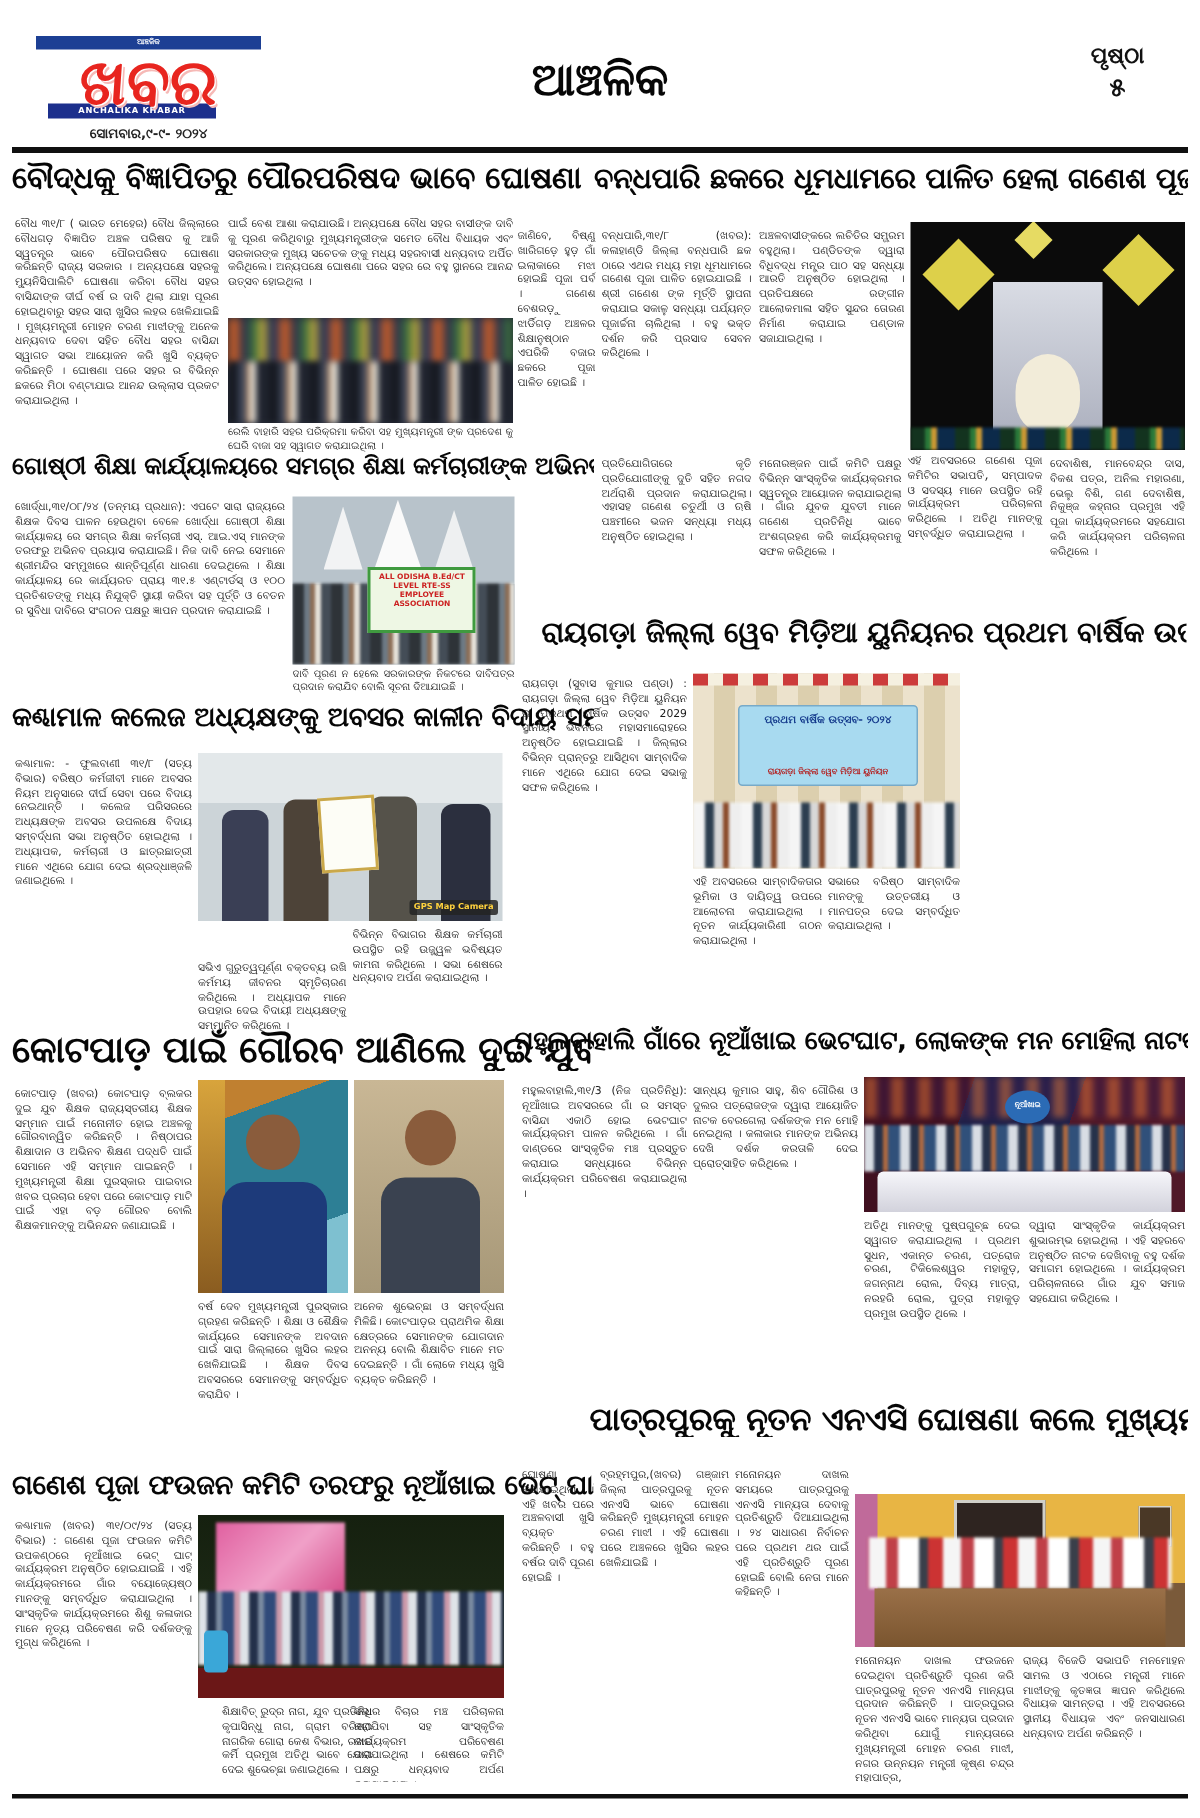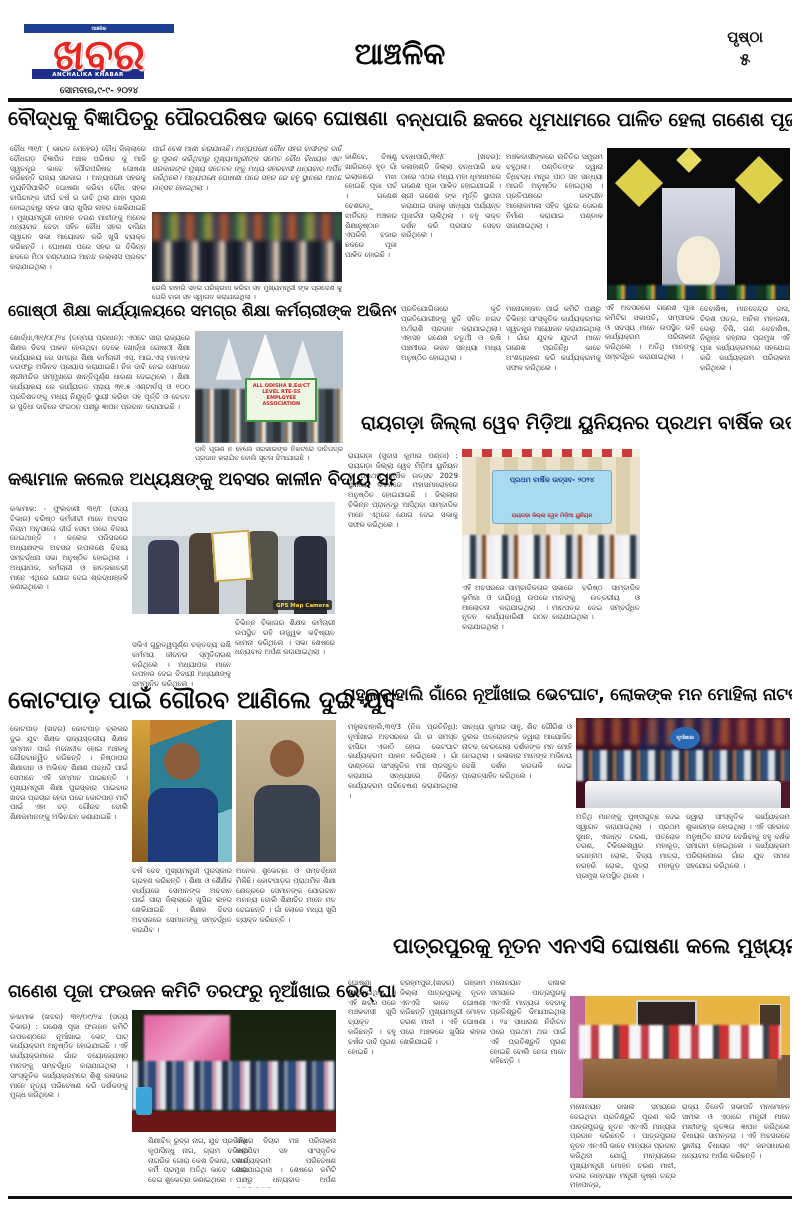--- a/index.html
+++ b/index.html
@@ -37,21 +37,21 @@
   <div class="abs" style="left:710px;top:28px;width:70px;text-align:center;">
     <div style="font-size:15px;font-weight:bold;color:#111;">ପୃଷ୍ଠା</div>
     <div style="font-size:17px;font-weight:bold;color:#111;margin-top:3px;">୫</div>
   </div>
 
   <div class="rule" style="left:8px;top:98px;width:784px;height:4px;"></div>
 
   <div class="abs" style="left:8px;top:106px;width:386px;height:200px;">
     <div class="hd" style="left:0;top:0;width:386px;font-size:20px;">ବୌଦ୍ଧକୁ ବିଜ୍ଞାପିତରୁ ପୌରପରିଷଦ ଭାବେ ଘୋଷଣା କଲେ ରାଜ୍ୟ ସରକାର</div>
     <div class="col" style="left:2px;top:38px;width:136px;height:158px;">ବୌଧ ୩୧/୮ ( ଭାରତ ମେହେର) ବୌଧ ଜିଲ୍ଲାରେ ବୌଧଗଡ଼ ବିଜ୍ଞାପିତ ଅଞ୍ଚଳ ପରିଷଦ କୁ ଆଜି ସ୍ୱତନ୍ତ୍ର ଭାବେ ପୌରପରିଷଦ ଘୋଷଣା କରିଛନ୍ତି ରାଜ୍ୟ ସରକାର । ଅନ୍ୟପକ୍ଷେ ସହରକୁ ମ୍ୟୁନିସିପାଲିଟି ଘୋଷଣା କରିବା ବୌଧ ସହର ବାସିନ୍ଦାଙ୍କ ଦୀର୍ଘ ବର୍ଷ ର ଦାବି ଥିଲା ଯାହା ପୂରଣ ହୋଇଥିବାରୁ ସହର ସାରା ଖୁସିର ଲହର ଖେଳିଯାଇଛି । ମୁଖ୍ୟମନ୍ତ୍ରୀ ମୋହନ ଚରଣ ମାଝୀଙ୍କୁ ଅନେକ ଧନ୍ୟବାଦ ଦେବା ସହିତ ବୌଧ ସହର ବାସିନ୍ଦା ସ୍ୱାଗତ ସଭା ଆୟୋଜନ କରି ଖୁସି ବ୍ୟକ୍ତ କରିଛନ୍ତି । ଘୋଷଣା ପରେ ସହର ର ବିଭିନ୍ନ ଛକରେ ମିଠା ବଣ୍ଟାଯାଇ ଆନନ୍ଦ ଉଲ୍ଲାସ ପ୍ରକଟ କରାଯାଇଥିଲା ।</div>
-    <div class="col" style="left:144px;top:38px;width:190px;height:66px;font-style:italic;">ପାଇଁ ବେଶ ଆଶା କରାଯାଉଛି। ଅନ୍ୟପକ୍ଷେ ବୌଧ ସହର ବାସୀଙ୍କ ଦାବି କୁ ପୂରଣ କରିଥିବାରୁ ମୁଖ୍ୟମନ୍ତ୍ରୀଙ୍କ ସମେତ ବୌଧ ବିଧାୟକ ଏବଂ ସରକାରଙ୍କ ମୁଖ୍ୟ ସଚେତକ ଙ୍କୁ ମଧ୍ୟ ସହରବାସୀ ଧନ୍ୟବାଦ ଅର୍ପିତ କରିଥିଲେ। ଅନ୍ୟପକ୍ଷେ ଘୋଷଣା ପରେ ସହର ରେ ବହୁ ସ୍ଥାନରେ ଆନନ୍ଦ ଉତ୍ସବ ହୋଇଥିଲା ।</div>
+    <div class="col" style="left:144px;top:38px;width:190px;height:66px;">ପାଇଁ ବେଶ ଆଶା କରାଯାଉଛି। ଅନ୍ୟପକ୍ଷେ ବୌଧ ସହର ବାସୀଙ୍କ ଦାବି କୁ ପୂରଣ କରିଥିବାରୁ ମୁଖ୍ୟମନ୍ତ୍ରୀଙ୍କ ସମେତ ବୌଧ ବିଧାୟକ ଏବଂ ସରକାରଙ୍କ ମୁଖ୍ୟ ସଚେତକ ଙ୍କୁ ମଧ୍ୟ ସହରବାସୀ ଧନ୍ୟବାଦ ଅର୍ପିତ କରିଥିଲେ। ଅନ୍ୟପକ୍ଷେ ଘୋଷଣା ପରେ ସହର ରେ ବହୁ ସ୍ଥାନରେ ଆନନ୍ଦ ଉତ୍ସବ ହୋଇଥିଲା ।</div>
     <div class="photo" style="left:144px;top:106px;width:190px;height:70px;background:#262b38;">
       <div class="abs blur3" style="left:0;top:0;right:0;height:45%;opacity:.85;background:repeating-linear-gradient(90deg,#d4622a 0 8px,#2c3550 8px 14px,#3f7a3f 14px 20px,#cbb53e 20px 26px,#31395a 26px 34px);"></div>
       <div class="abs blur2" style="left:0;bottom:0;right:0;height:58%;background:repeating-linear-gradient(90deg,#171a22 0 7px,#3c4457 7px 12px,#b08968 12px 15px,#e8e4da 15px 19px,#20242f 19px 27px);"></div>
     </div>
     <div class="cap" style="left:144px;top:178px;width:190px;height:22px;">ରେଲି ବାହାରି ସହର ପରିକ୍ରମା କରିବା ସହ ମୁଖ୍ୟମନ୍ତ୍ରୀ ଙ୍କ ପ୍ରଦେଶ କୁ ଘେରି ବାଜା ସହ ସ୍ୱାଗତ କରାଯାଇଥିଲା ।</div>
   </div>
 
   <div class="abs" style="left:343px;top:106px;width:449px;height:306px;">
     <div class="hd" style="left:53px;top:2px;width:396px;font-size:19px;">ବନ୍ଧପାରି ଛକରେ ଧୂମଧାମରେ ପାଳିତ ହେଲା ଗଣେଶ ପୂଜା</div>
     <div class="col" style="left:2px;top:46px;width:52px;height:256px;">ଜାଣିବେ, ବିଷ୍ଣୁ ଖାରିଗଡ଼େ ହୁଡ଼ ଗାଁ ଇଲାକାରେ ମଝା ହୋଇଛି ପୂଜା ପର୍ବ । ଗଣେଶ ବେଶରଡ଼ୁ ଝାର୍ଡିଗଡ଼ ଅଞ୍ଚଳର ଶିକ୍ଷାନୁଷ୍ଠାନ ଏପରିକି ବଜାର ଛକରେ ପୂଜା ପାଳିତ ହୋଇଛି ।</div>
@@ -166,19 +166,19 @@
     <div class="col" style="left:5px;top:44px;width:48px;height:212px;">ଘୋଷଣା କରାଯାଇଥିଲା । ଏହି ଖବର ପରେ ଅଞ୍ଚଳବାସୀ ଖୁସି ବ୍ୟକ୍ତ କରିଛନ୍ତି । ବହୁ ବର୍ଷର ଦାବି ପୂରଣ ହୋଇଛି ।</div>
     <div class="col" style="left:57px;top:44px;width:86px;height:212px;">ବ୍ରହ୍ମପୁର,(ଖବର) ଗଞ୍ଜାମ ଜିଲ୍ଲା ପାତ୍ରପୁରକୁ ନୂତନ ଏନଏସି ଭାବେ ଘୋଷଣା କରିଛନ୍ତି ମୁଖ୍ୟମନ୍ତ୍ରୀ ମୋହନ ଚରଣ ମାଝୀ । ଏହି ଘୋଷଣା ପରେ ଅଞ୍ଚଳରେ ଖୁସିର ଲହର ଖେଳିଯାଇଛି ।</div>
     <div class="col" style="left:147px;top:44px;width:76px;height:212px;">ମନୋନୟନ ଦାଖଲ ସମୟରେ ପାତ୍ରପୁରକୁ ଏନଏସି ମାନ୍ୟତା ଦେବାକୁ ପ୍ରତିଶ୍ରୁତି ଦିଆଯାଇଥିଲା । ୨୪ ସାଧାରଣ ନିର୍ବାଚନ ପରେ ପ୍ରଥମ ଥର ପାଇଁ ଏହି ପ୍ରତିଶ୍ରୁତି ପୂରଣ ହୋଇଛି ବୋଲି ନେତା ମାନେ କହିଛନ୍ତି ।</div>
     <div class="photo" style="left:227px;top:62px;width:220px;height:102px;background:linear-gradient(#e8b544 0 58%,#7a5a3a 58% 100%);">
       <div class="abs" style="left:0;top:0;width:7%;height:100%;background:#c06a9a;"></div>
       <div class="abs" style="left:30%;top:4%;width:26%;height:30%;background:#2e2420;border:2px solid #d0cfc8;"></div>
       <div class="abs" style="right:4%;top:8%;width:9%;height:24%;background:#4a3826;border:1px solid #d8d4c8;"></div>
       <div class="abs blur1" style="left:4%;top:28%;width:92%;height:34%;background:repeating-linear-gradient(90deg,#f5f5f5 0 12px,#c04048 12px 20px,#ffffff 20px 34px,#3a3f4a 34px 40px,#cc3333 40px 50px);"></div>
       <div class="abs" style="left:6%;bottom:0;width:88%;height:38%;background:linear-gradient(#9a7048,#7a552f);"></div>
     </div>
-    <div class="col" style="left:227px;top:168px;width:106px;height:88px;">ମନୋନୟନ ଦାଖଲ ସମୟରେ ଦେଇଥିବା ପ୍ରତିଶ୍ରୁତି ପୂରଣ କରି ପାତ୍ରପୁରକୁ ନୂତନ ଏନଏସି ମାନ୍ୟତା ପ୍ରଦାନ କରିଛନ୍ତି । ପାତ୍ରପୁରର ନୂତନ ଏନଏସି ଭାବେ ମାନ୍ୟତା ପ୍ରଦାନ କରିଥିବା ଯୋଗୁଁ ମାନ୍ୟତାରେ ମୁଖ୍ୟମନ୍ତ୍ରୀ ମୋହନ ଚରଣ ମାଝୀ, ନଗର ଉନ୍ନୟନ ମନ୍ତ୍ରୀ କୃଷ୍ଣ ଚନ୍ଦ୍ର ମହାପାତ୍ର,</div>
+    <div class="col" style="left:227px;top:168px;width:106px;height:88px;">ମନୋନୟନ ଦାଖଲ ଫଉଜନେ ଦେଇଥିବା ପ୍ରତିଶ୍ରୁତି ପୂରଣ କରି ପାତ୍ରପୁରକୁ ନୂତନ ଏନଏସି ମାନ୍ୟତା ପ୍ରଦାନ କରିଛନ୍ତି । ପାତ୍ରପୁରର ନୂତନ ଏନଏସି ଭାବେ ମାନ୍ୟତା ପ୍ରଦାନ କରିଥିବା ଯୋଗୁଁ ମାନ୍ୟତାରେ ମୁଖ୍ୟମନ୍ତ୍ରୀ ମୋହନ ଚରଣ ମାଝୀ, ନଗର ଉନ୍ନୟନ ମନ୍ତ୍ରୀ କୃଷ୍ଣ ଚନ୍ଦ୍ର ମହାପାତ୍ର,</div>
     <div class="col" style="left:339px;top:168px;width:108px;height:88px;">ରାଜ୍ୟ ବିଜେଡି ସଭାପତି ମନମୋହନ ସାମଲ ଓ ଏଠାରେ ମନ୍ତ୍ରୀ ମାନେ ମାଝୀଙ୍କୁ କୃତଜ୍ଞତା ଜ୍ଞାପନ କରିଥିଲେ ବିଧାୟକ ସାମନ୍ତରା । ଏହି ଅବସରରେ ସ୍ଥାନୀୟ ବିଧାୟକ ଏବଂ ଜନସାଧାରଣ ଧନ୍ୟବାଦ ଅର୍ପଣ କରିଛନ୍ତି ।</div>
   </div>
 
   <div class="rule" style="left:8px;top:1196px;width:784px;height:3px;"></div>
 
 </div>
 
 </body></html>

